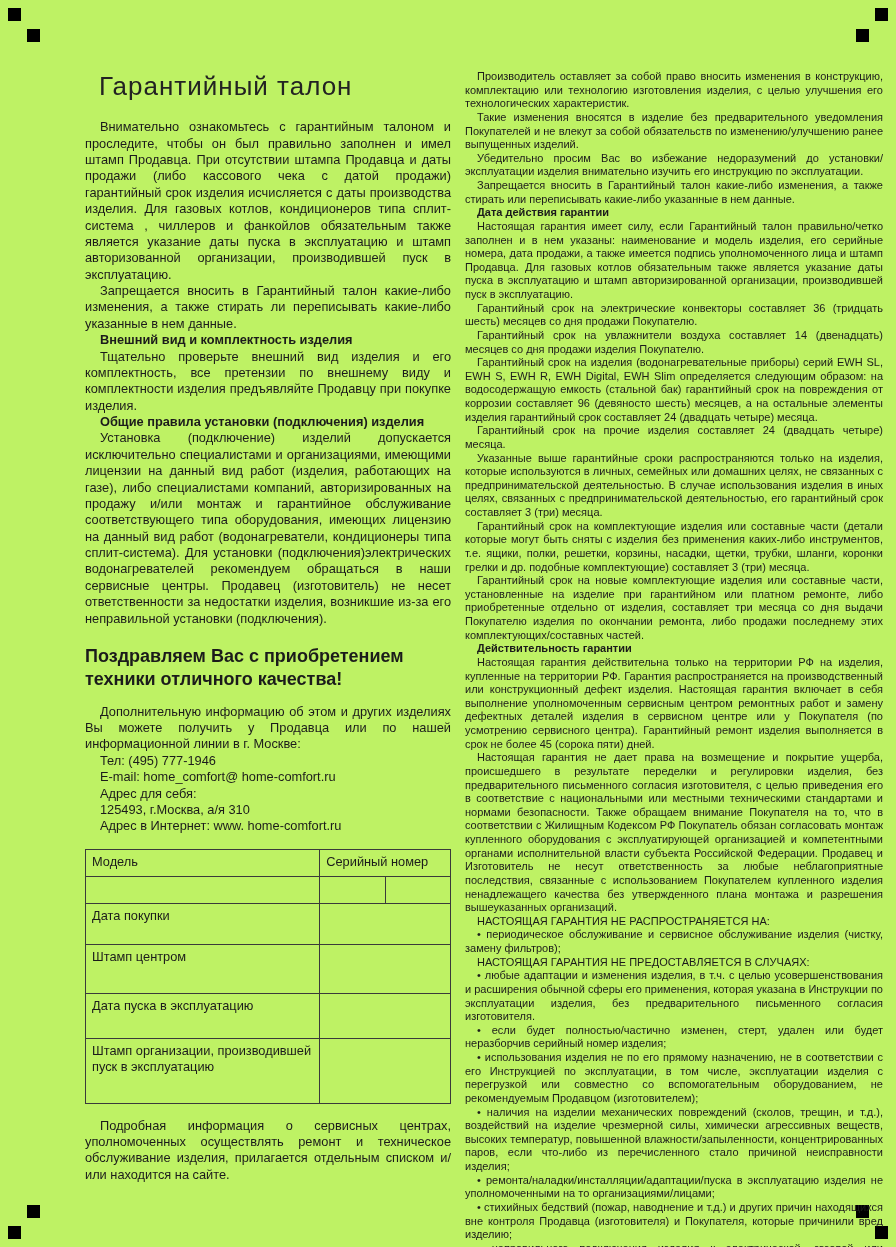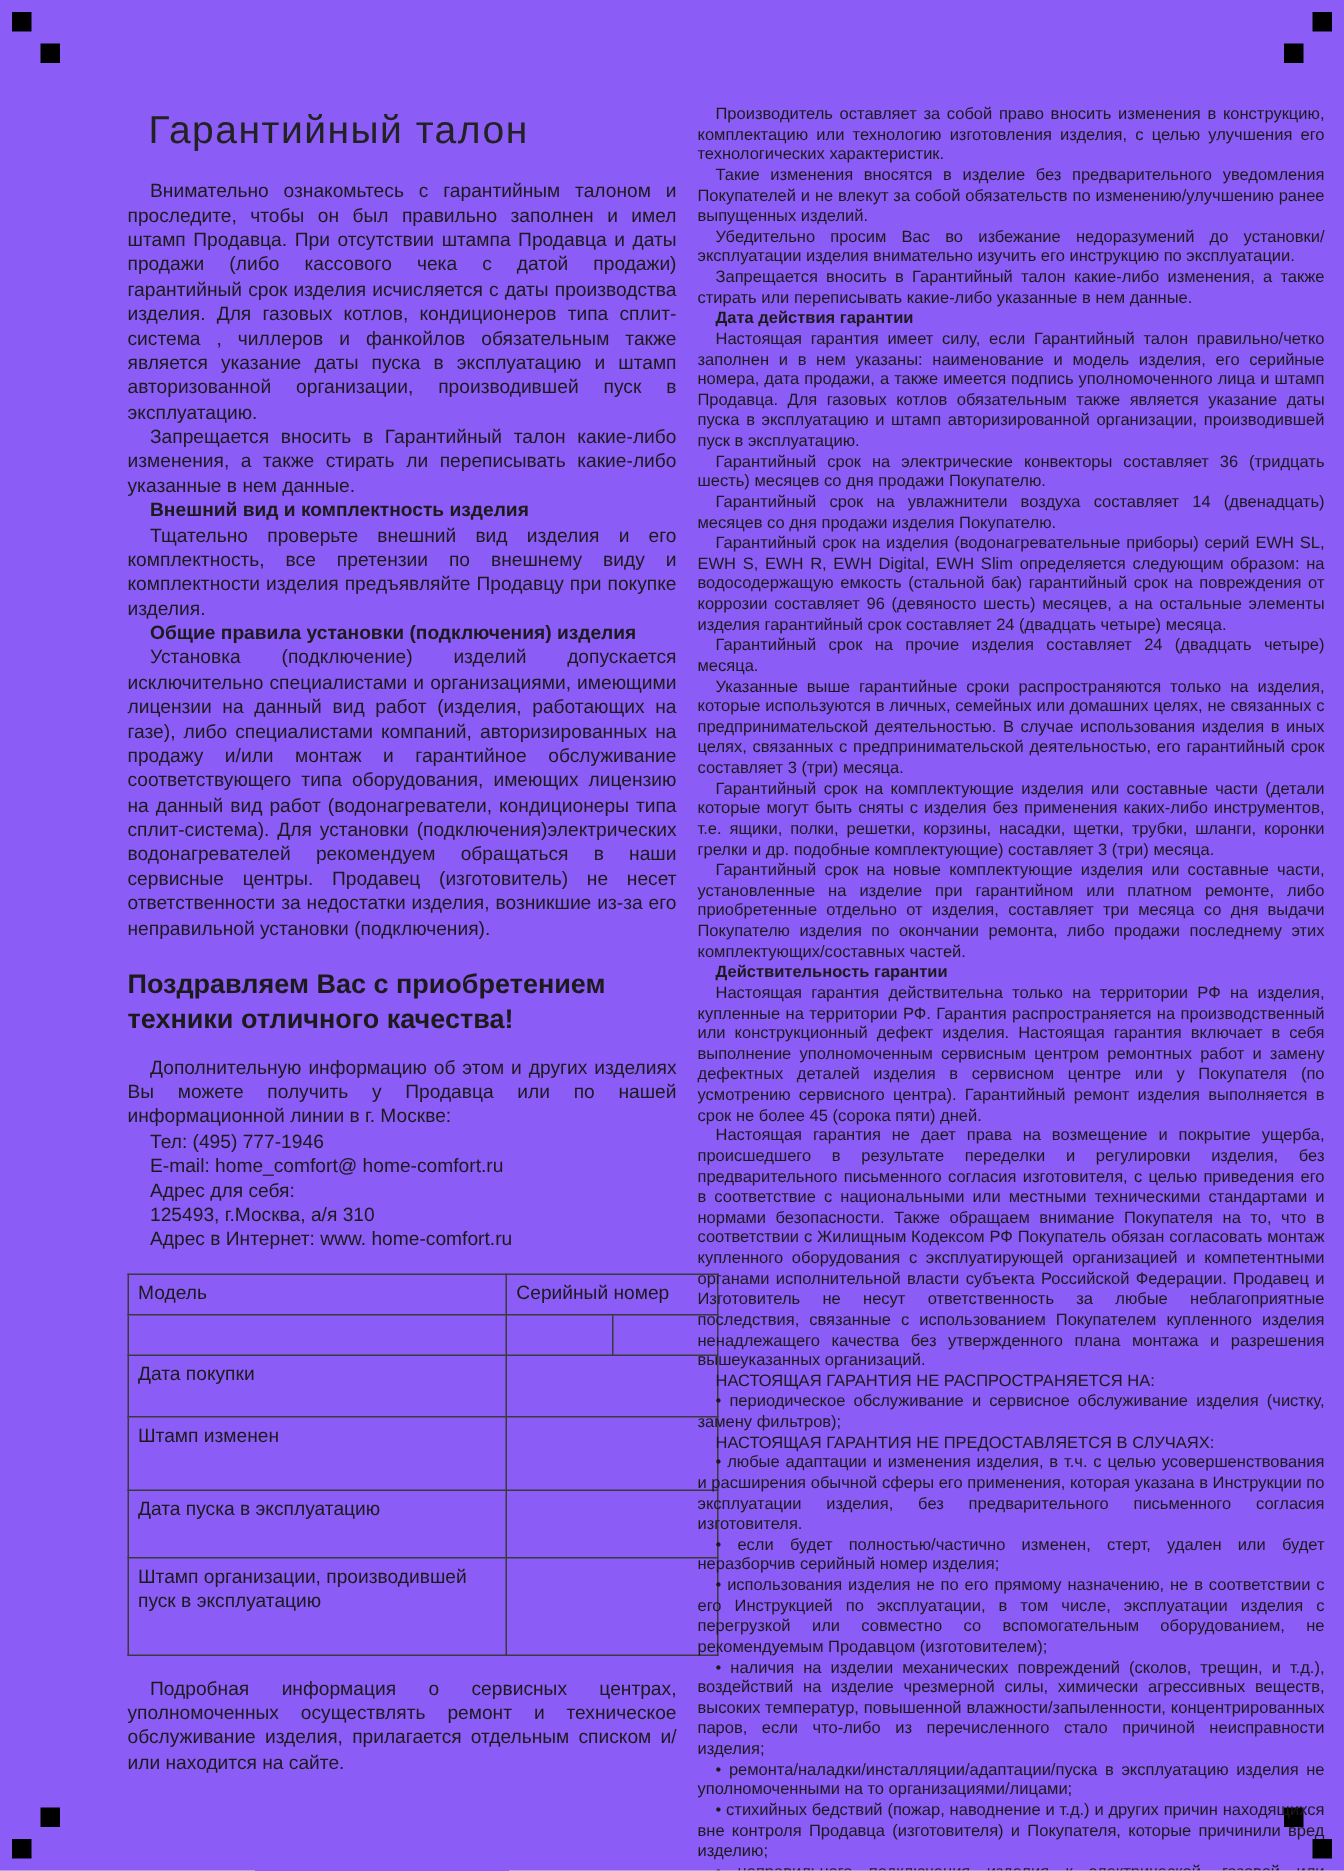--- a/index.html
+++ b/index.html
@@ -1,20 +1,20 @@
 <!DOCTYPE html>
 <html><head>
 <meta charset="utf-8">
 <style>
   html,body { margin:0; padding:0; background:#d8d8d8; }
   .page {
     position:relative;
     width:896px; height:1247px;
     margin:0 auto;
-    background:#8b5cf6;
+    background:#bef264;
     font-family:"Liberation Sans", sans-serif;
     color:#1b1b1b;
     overflow:hidden;
   }
   .mark { position:absolute; width:13px; height:13px; background:#000; }
   .columns {
     position:absolute; left:85px; top:70px;
     width:798px;
     display:flex; gap:14px;
     align-items:flex-start;
@@ -33,21 +33,21 @@
   .lp { margin:0; text-indent:15px; }
   .lh { margin:0; text-indent:15px; font-weight:bold; text-align:left; }
   .congrats {
     margin:18px 0 12px 0;
     font-weight:bold; text-align:left; text-indent:0;
     font-size:18px; line-height:1.3;
   }
   .contact-line { padding-left:15px; text-align:left; }
   
   table.wtable {
-    border-collapse:collapse; width:394px; margin-top:14px;
+    border-collapse:collapse; width:366px; margin-top:14px;
     table-layout:fixed;
     padding-left:15px;
   }
   table.wtable td {
     border:1px solid #3a3a3a;
     padding:4px 6px;
     vertical-align:top;
     font-size:12.8px; line-height:1.28; text-align:left;
   }
   .c1 { width:168px; }
@@ -116,21 +116,21 @@
         <tr class="rserial">
           <td class="c1"></td>
           <td class="c2"></td>
           <td class="c3"></td>
         </tr>
         <tr class="rdate">
           <td class="c1">Дата покупки</td>
           <td colspan="2"></td>
         </tr>
         <tr class="rstamp">
-          <td class="c1">Штамп изменен</td>
+          <td class="c1">Штамп центром</td>
           <td colspan="2"></td>
         </tr>
         <tr class="rstart">
           <td class="c1">Дата пуска в эксплуатацию</td>
           <td colspan="2"></td>
         </tr>
         <tr class="rorg">
           <td class="c1">Штамп организации, производившей пуск в эксплуатацию</td>
           <td colspan="2"></td>
         </tr>

